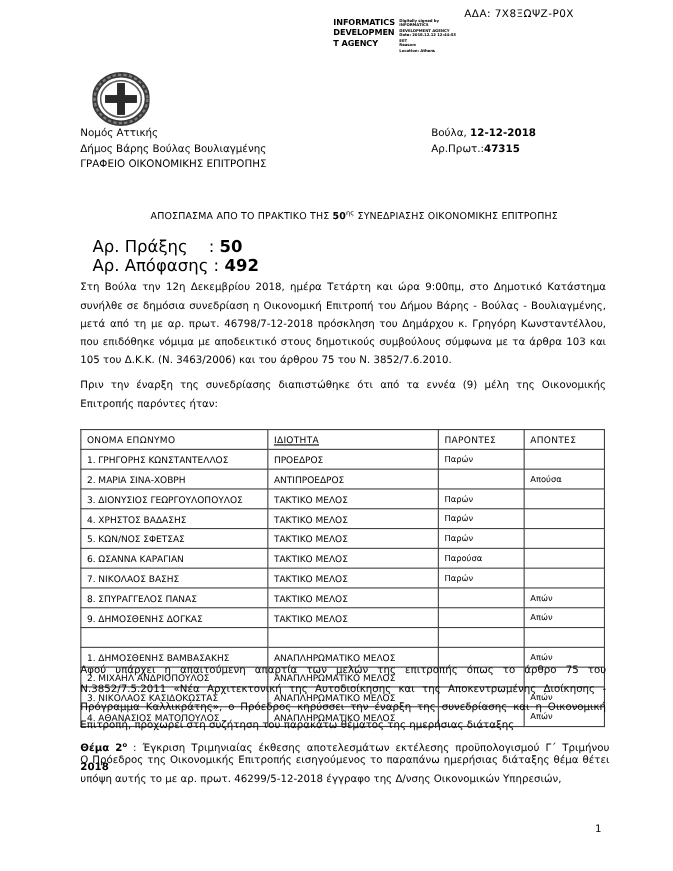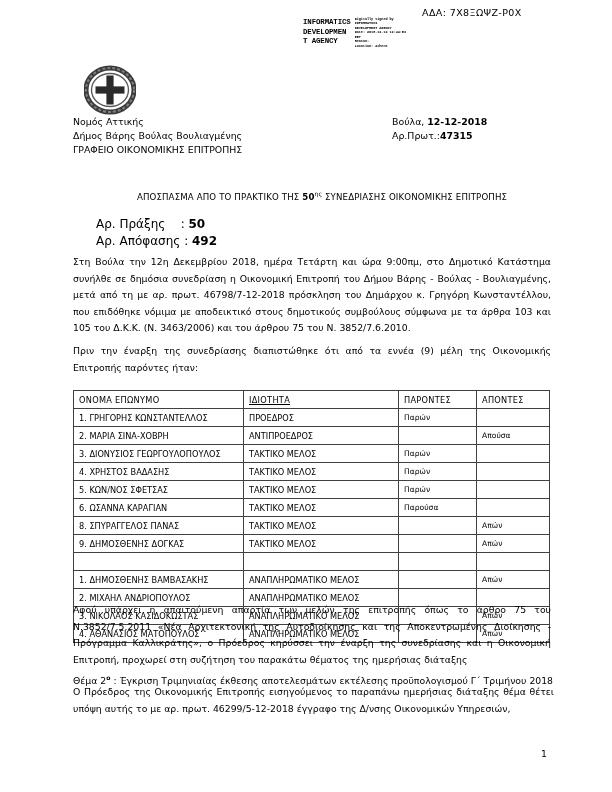--- a/index.html
+++ b/index.html
@@ -25,23 +25,22 @@
     top: 7px;
     font-size: 9.5px;
     letter-spacing: 0.4px;
     white-space: nowrap;
   }
   .sig-block {
     position: absolute;
     left: 287px;
     top: 16px;
     display: flex;
-    align-items: center;
+    align-items: flex-start;
     gap: 4px;
-    font-family: Liberation Mono, monospace;
   }
   .sig-left {
     font-size: 7.4px;
     line-height: 9.4px;
     font-weight: bold;
     letter-spacing: -0.1px;
     white-space: nowrap;
   }
   .sig-right {
     font-size: 3.5px;
@@ -88,23 +87,23 @@
     text-align: center;
     font-size: 8.6px;
     letter-spacing: 0.15px;
     white-space: nowrap;
   }
   .doc-title sup { font-size: 6px; vertical-align: super; }
   .doc-title .num { font-weight: bold; }
 
   .act-lines {
     position: absolute;
-    left: 80px;
+    left: 68px;
     top: 216px;
-    font-size: 12px;
+    font-size: 15px;
     line-height: 16.5px;
     white-space: nowrap;
   }
   .act-lines b { font-weight: bold; }
 
   
   .para {
     position: absolute;
     font-size: 9.3px;
     line-height: 16.6px;
@@ -117,21 +116,21 @@
   .para.p5 { left: 57px; top: 684px; width: 481px; }
   .theme {
     position: absolute;
     left: 57px;
     top: 670px;
     width: 481px;
     font-size: 9.3px;
     line-height: 16.6px;
     text-align: justify;
   }
-  .theme b { font-weight: normal; }
+  .theme b { font-weight: bold; }
   .theme sup { font-size: 6.2px; vertical-align: super; font-weight: bold; }
 
   
   .members-table {
     position: absolute;
     left: 57px;
     top: 390px;
     width: 436px;
     border-collapse: collapse;
     table-layout: fixed;
@@ -276,20 +275,26 @@
         <td class="mark">Παρών</td>
         <td class="mark"></td>
       </tr>
       <tr>
         <td>6. ΩΣΑΝΝΑ ΚΑΡΑΓΙΑΝ</td>
         <td>ΤΑΚΤΙΚΟ ΜΕΛΟΣ</td>
         <td class="mark">Παρούσα</td>
         <td class="mark"></td>
       </tr>
       <tr>
+        <td>7. ΝΙΚΟΛΑΟΣ  ΒΑΣΗΣ</td>
+        <td>ΤΑΚΤΙΚΟ ΜΕΛΟΣ</td>
+        <td class="mark">Παρών</td>
+        <td class="mark"></td>
+      </tr>
+      <tr>
         <td>8. ΣΠΥΡΑΓΓΕΛΟΣ ΠΑΝΑΣ</td>
         <td>ΤΑΚΤΙΚΟ ΜΕΛΟΣ</td>
         <td class="mark"></td>
         <td class="mark">Απών</td>
       </tr>
       <tr>
         <td>9. ΔΗΜΟΣΘΕΝΗΣ ΔΟΓΚΑΣ</td>
         <td>ΤΑΚΤΙΚΟ ΜΕΛΟΣ</td>
         <td class="mark"></td>
         <td class="mark">Απών</td>

